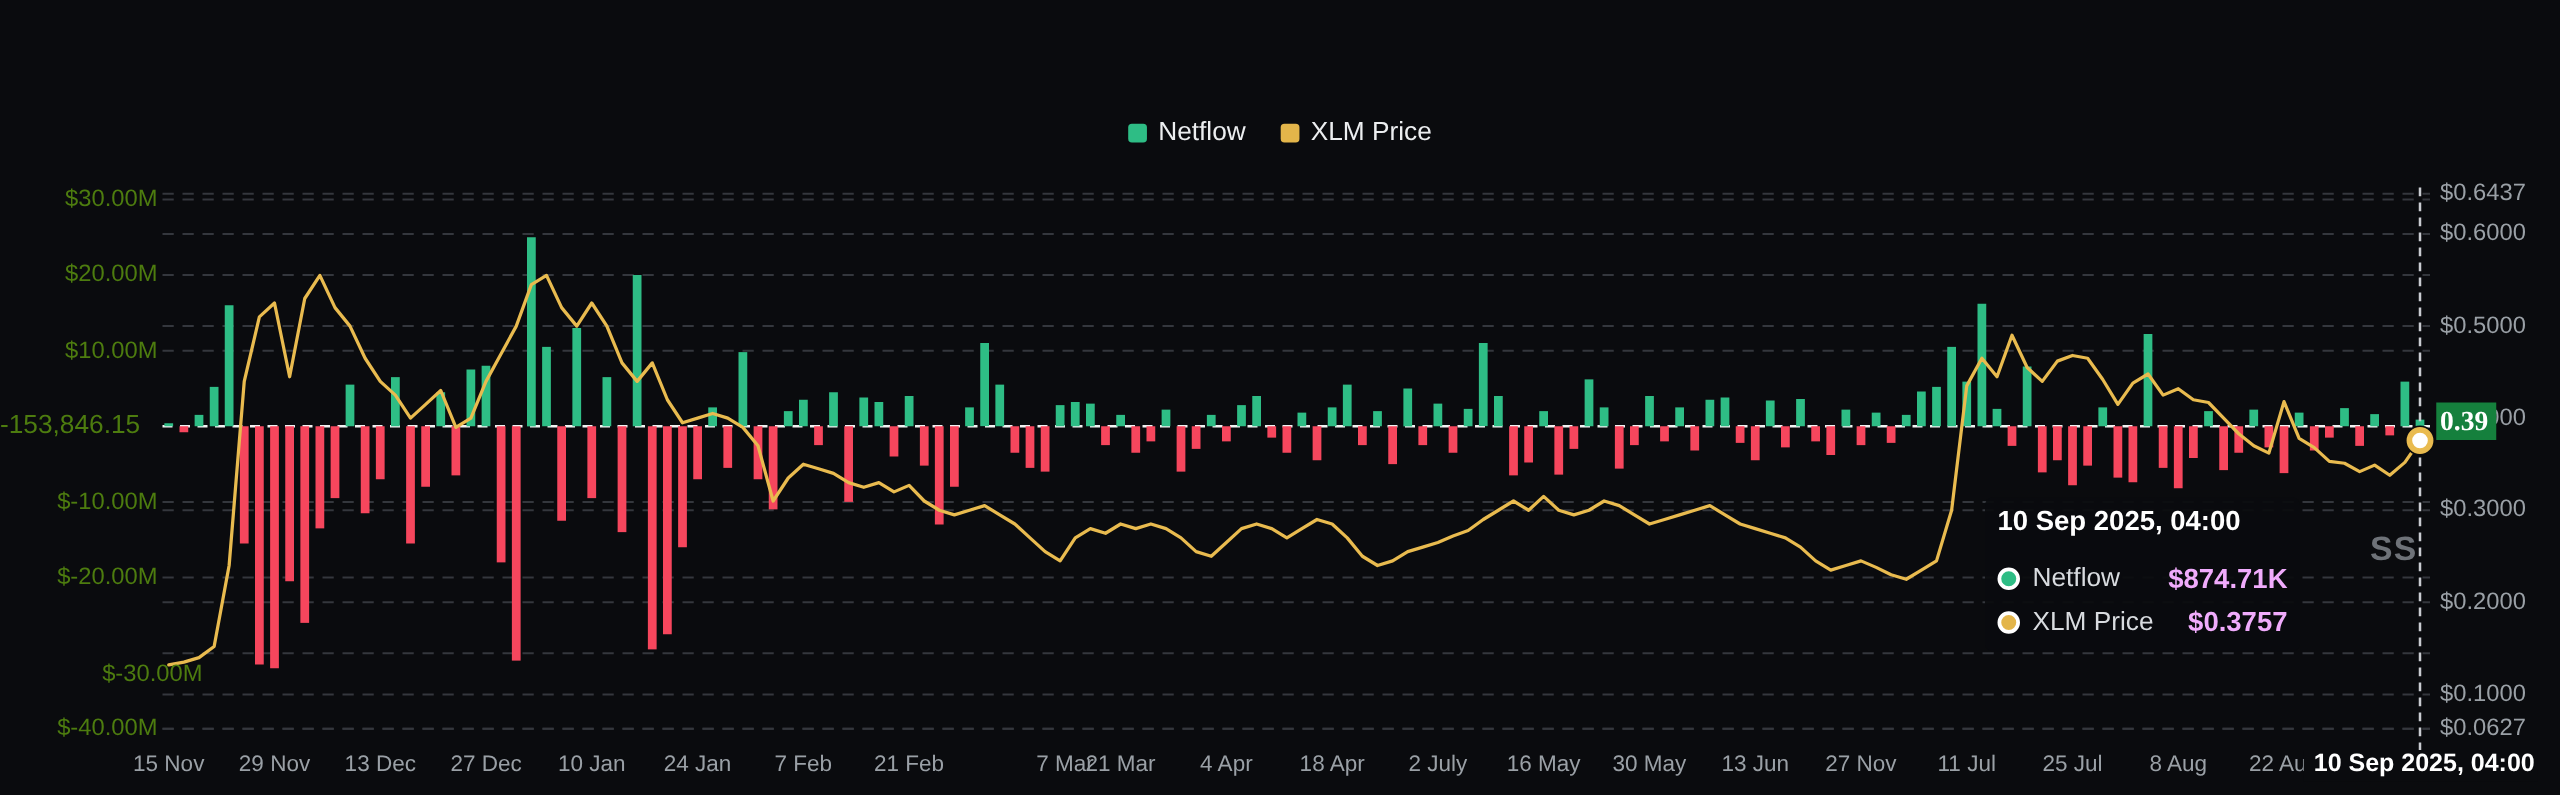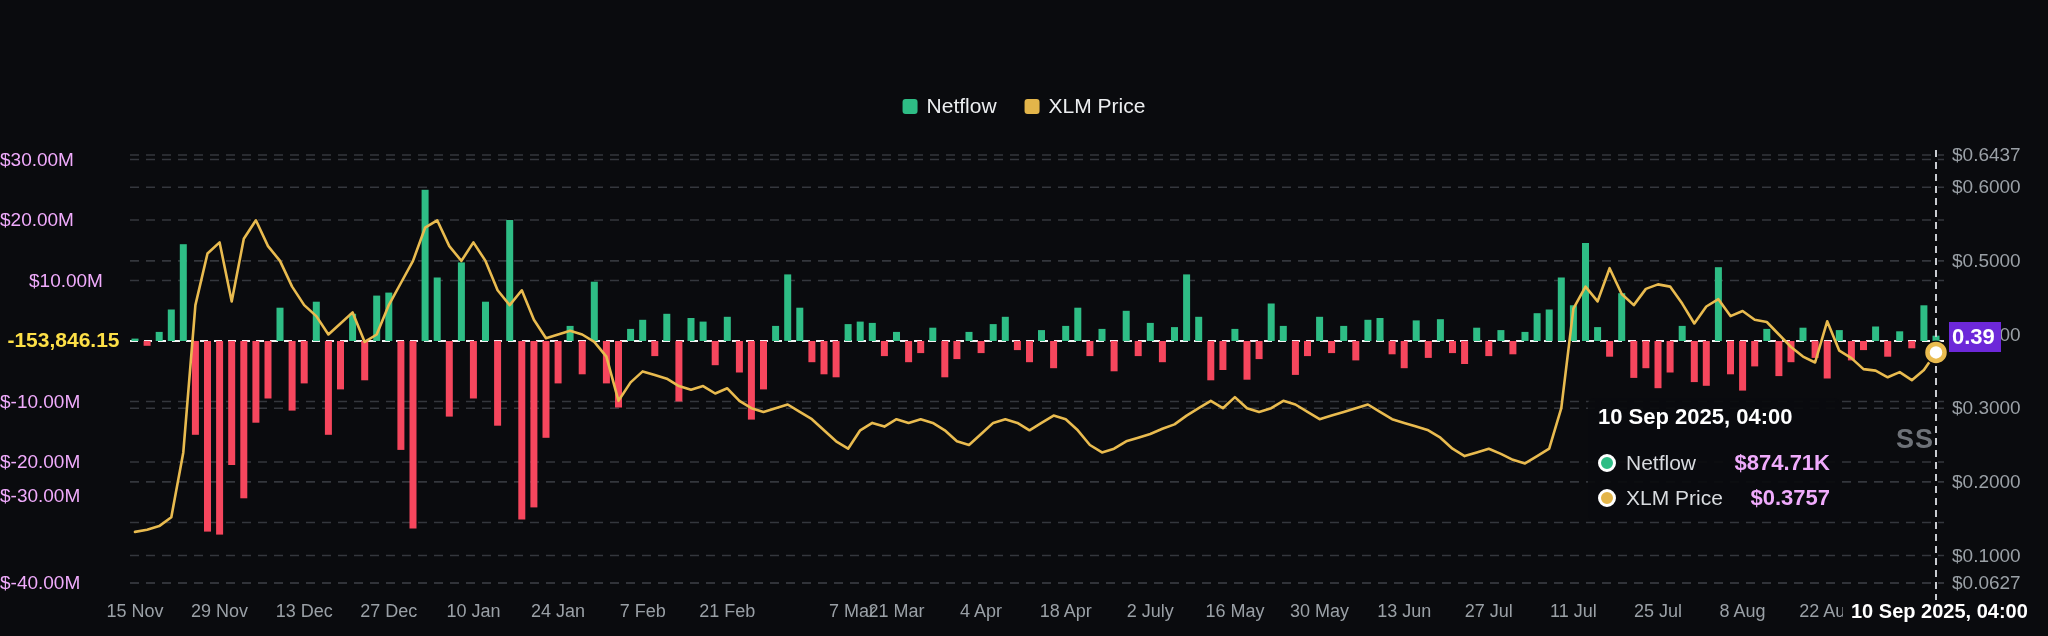--- a/index.html
+++ b/index.html
@@ -23,27 +23,27 @@
 
   
   .legend{position:absolute;left:50%;transform:translateX(-50%);top:94px;display:flex;gap:28px;align-items:center;}
   .legend-item{display:flex;align-items:center;gap:9px;cursor:pointer;}
   .legend-swatch{width:15px;height:15px;border-radius:3px;}
   .legend-label{font-size:21px;color:#eceef0;}
 
   
   .chart{position:absolute;inset:0;}
   svg#chart-svg{position:absolute;left:0;top:0;}
-  .ytick-left{position:absolute;left:0;width:126px;font-size:19px;color:#f0abfc;}
+  .ytick-left{position:absolute;left:0;width:126px;text-align:right;font-size:19px;color:#4d7c0f;}
   .ytick-right{position:absolute;left:1952px;font-size:19px;color:#9aa0a6;white-space:nowrap;}
   .xtick{position:absolute;top:601px;transform:translateX(-50%);font-size:18px;color:#9aa0a6;white-space:nowrap;}
-  .current-left{position:absolute;left:0;width:127px;top:328px;text-align:center;
-                font-size:21px;font-weight:700;color:#fde047;}
+  .current-left{position:absolute;left:0;width:127px;top:328px;text-align:left;
+                font-size:21px;font-weight:400;color:#4d7c0f;}
   .current-right{position:absolute;left:1949px;top:322px;font-size:22px;font-weight:700;color:#fff;
-                background:#6d28d9;padding:2px 6px 2px 3px;}
+                background:#15803d;padding:2px 6px 2px 3px;font-family:Liberation Serif, serif;}
   .current-x{position:absolute;left:1843px;top:600px;font-size:20px;font-weight:700;color:#fff;
                 background:#0a0b0e;padding:0 2px 2px 8px;white-space:nowrap;}
   .watermark{position:absolute;left:1896px;top:424px;font-size:27px;font-weight:700;color:#6e7278;letter-spacing:1px;}
 
   
   .tooltip{position:absolute;left:1588px;top:398px;width:232px;background:rgba(10,11,14,0.93);
            padding:6px 10px 10px 10px;border-radius:6px;}
   .tooltip-title{font-size:22px;font-weight:700;color:#fff;margin-bottom:20px;white-space:nowrap;}
   .tooltip-row{display:flex;align-items:center;gap:10px;margin-top:9px;}
   .tooltip-dot{width:12px;height:12px;border-radius:50%;border:3px solid #fff;box-sizing:content-box;}
@@ -242,24 +242,24 @@
         <rect x="1920.4" y="305.3" width="7" height="35.7" fill="#2EBD85"></rect>
         <rect x="1932.5" y="335.7" width="7" height="5.3" fill="#2EBD85"></rect>
         <path d="M135.0 531.9 L147.1 529.7 L159.2 526.1 L171.3 517.2 L183.3 452.4 L195.4 305.1 L207.5 253.5 L219.6 242.4 L231.7 301.4 L243.8 238.8 L255.9 220.3 L268.0 246.1 L280.0 260.9 L292.1 286.6 L304.2 305.1 L316.3 316.1 L328.4 334.5 L340.5 323.5 L352.6 312.4 L364.7 341.9 L376.7 334.5 L388.8 305.1 L400.9 283.0 L413.0 260.9 L425.1 227.7 L437.2 220.3 L449.3 246.1 L461.4 260.9 L473.4 242.4 L485.5 260.9 L497.6 290.3 L509.7 305.1 L521.8 290.3 L533.9 319.8 L546.0 338.2 L558.1 334.5 L570.1 330.8 L582.2 334.5 L594.3 341.9 L606.4 356.6 L618.5 400.8 L630.6 382.4 L642.7 371.4 L654.8 375.0 L666.8 378.7 L678.9 386.1 L691.0 389.8 L703.1 386.1 L715.2 393.5 L727.3 388.3 L739.4 400.8 L751.4 408.2 L763.5 411.9 L775.6 408.2 L787.7 404.5 L799.8 411.9 L811.9 419.2 L824.0 430.3 L836.1 441.3 L848.1 448.7 L860.2 430.3 L872.3 422.9 L884.4 426.6 L896.5 419.2 L908.6 422.9 L920.7 419.2 L932.8 422.9 L944.8 430.3 L956.9 441.3 L969.0 445.0 L981.1 434.0 L993.2 422.9 L1005.3 419.2 L1017.4 422.9 L1029.5 430.3 L1041.5 422.9 L1053.6 415.6 L1065.7 419.2 L1077.8 430.3 L1089.9 445.0 L1102.0 452.4 L1114.1 448.7 L1126.2 441.3 L1138.2 437.7 L1150.3 434.0 L1162.4 428.8 L1174.5 424.4 L1186.6 415.6 L1198.7 408.2 L1210.8 400.8 L1222.9 408.2 L1234.9 397.1 L1247.0 408.2 L1259.1 411.9 L1271.2 408.2 L1283.3 400.8 L1295.4 404.5 L1307.5 411.9 L1319.6 419.2 L1331.6 415.6 L1343.7 411.9 L1355.8 408.2 L1367.9 404.5 L1380.0 411.9 L1392.1 419.2 L1404.2 422.9 L1416.2 426.6 L1428.3 430.3 L1440.4 437.7 L1452.5 448.7 L1464.6 456.1 L1476.7 452.4 L1488.8 448.7 L1500.9 453.9 L1512.9 459.8 L1525.0 463.4 L1537.1 456.1 L1549.2 448.7 L1561.3 408.2 L1573.4 308.7 L1585.5 286.6 L1597.6 301.4 L1609.6 268.2 L1621.7 294.0 L1633.8 305.1 L1645.9 288.9 L1658.0 284.4 L1670.1 286.6 L1682.2 303.6 L1694.3 323.5 L1706.3 306.5 L1718.4 299.2 L1730.5 316.1 L1742.6 311.0 L1754.7 319.8 L1766.8 322.0 L1778.9 334.5 L1791.0 347.0 L1803.0 356.6 L1815.1 362.5 L1827.2 321.3 L1839.3 350.7 L1851.4 358.1 L1863.5 369.1 L1875.6 370.6 L1887.7 377.3 L1899.7 372.1 L1911.8 380.2 L1923.9 369.9 L1936.0 352.4 " fill="none" stroke="#E9BB4F" stroke-width="2.6" stroke-linejoin="round" stroke-linecap="round"></path>
         <line x1="1936" y1="150" x2="1936" y2="600" stroke="#c9ccd1" stroke-width="2" stroke-dasharray="7 5"></line>
         <circle cx="1936" cy="352.42512908777974" r="12" fill="#0A0B0E"></circle>
         <circle cx="1936" cy="352.42512908777974" r="8.5" fill="#ffffff" stroke="#E9BB4F" stroke-width="4.5"></circle>
       </svg>
     <div id="yleft-labels">
         <div class="ytick-left" style="top: 148.5px;">$30.00M</div>
         <div class="ytick-left" style="top: 209px;">$20.00M</div>
-        <div class="ytick-left" style="top: 269.5px; padding-left: 29px;">$10.00M</div>
+        <div class="ytick-left" style="top: 269.5px;">$10.00M</div>
         <div class="ytick-left" style="top: 390.5px;">$-10.00M</div>
         <div class="ytick-left" style="top: 451px;">$-20.00M</div>
-        <div class="ytick-left" style="top: 485px;">$-30.00M</div>
+        <div class="ytick-left" style="top: 529px; margin-left: 36px;">$-30.00M</div>
         <div class="ytick-left" style="top: 572px;">$-40.00M</div>
       </div>
     <div id="yright-labels">
         <div class="ytick-right" style="top: 144px; text-align: center;">$0.6437</div>
         <div class="ytick-right" style="top: 176.192px;">$0.6000</div>
         <div class="ytick-right" style="top: 249.858px;">$0.5000</div>
         <div class="ytick-right" style="top: 323.524px;">$0.4000</div>
         <div class="ytick-right" style="top: 397.19px;">$0.3000</div>
         <div class="ytick-right" style="top: 470.856px;">$0.2000</div>
         <div class="ytick-right" style="top: 544.523px;">$0.1000</div>
@@ -275,21 +275,21 @@
         <div class="xtick" style="left: 642.664px;">7 Feb</div>
         <div class="xtick" style="left: 727.275px;">21 Feb</div>
         <div class="xtick" style="left: 852px;">7 Mar</div>
         <div class="xtick" style="left: 896.497px;">21 Mar</div>
         <div class="xtick" style="left: 981.107px;">4 Apr</div>
         <div class="xtick" style="left: 1065.72px;">18 Apr</div>
         <div class="xtick" style="left: 1150.33px;">2 July</div>
         <div class="xtick" style="left: 1234.94px;">16 May</div>
         <div class="xtick" style="left: 1319.55px;">30 May</div>
         <div class="xtick" style="left: 1404.16px;">13 Jun</div>
-        <div class="xtick" style="left: 1488.77px;">27 Jul</div>
+        <div class="xtick" style="left: 1488.77px;">27 Nov</div>
         <div class="xtick" style="left: 1573.38px;">11 Jul</div>
         <div class="xtick" style="left: 1657.99px;">25 Jul</div>
         <div class="xtick" style="left: 1742.6px;">8 Aug</div>
         <div class="xtick" style="left: 1827.21px;">22 Aug</div>
       </div>
 
     <div class="current-left">-153,846.15</div>
     <div class="current-right">0.39</div>
     <div class="current-x">10 Sep 2025, 04:00</div>
     <div class="watermark">SS</div>

